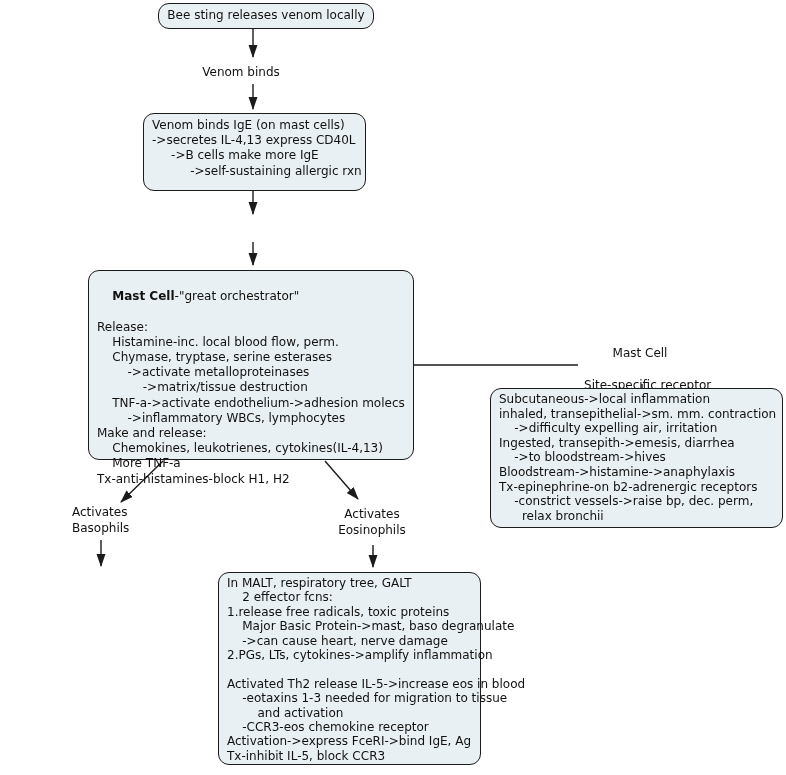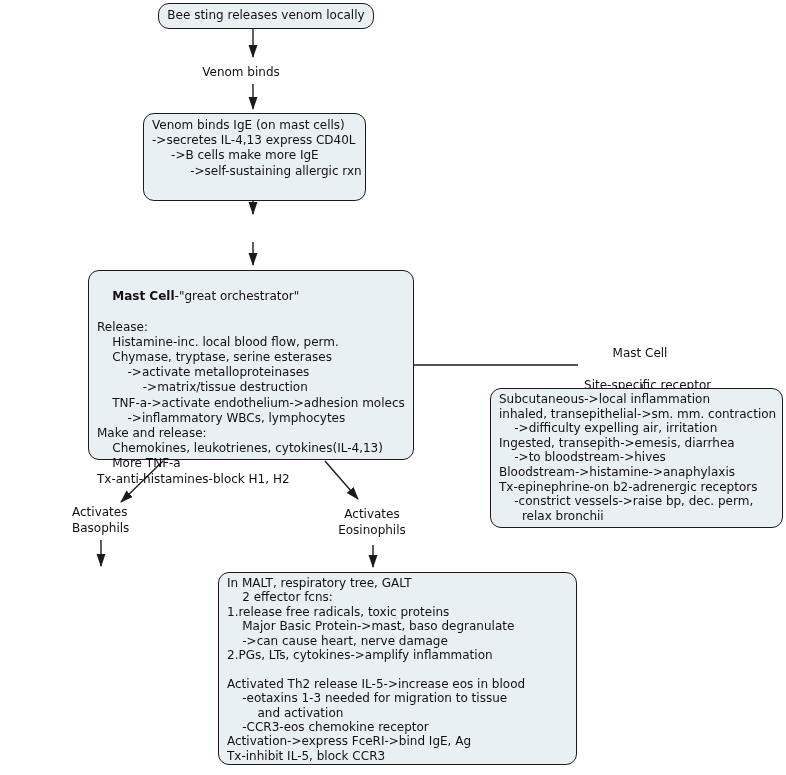--- a/index.html
+++ b/index.html
@@ -39,21 +39,21 @@
     <line class="conn" x1="163" y1="461" x2="121" y2="502" marker-end="url(#ah)"></line>
     <line class="conn" x1="101" y1="540" x2="101" y2="566" marker-end="url(#ah)"></line>
     <line class="conn" x1="325" y1="461" x2="358" y2="499" marker-end="url(#ah)"></line>
     <line class="conn" x1="373" y1="545" x2="373" y2="567" marker-end="url(#ah)"></line>
   </svg>
 
   <div class="box tc" style="left:145px;top:3px;width:216px;height:26px;line-height:17px;margin-left:13px;">Bee sting releases venom locally</div>
 
   <div class="lbl tc" style="left:196px;top:64px;width:90px;">Venom binds</div>
 
-  <div class="box" style="left:143px;top:113px;width:223px;height:88px;padding-top:4px;">Venom binds IgE (on mast cells)
+  <div class="box" style="left:143px;top:113px;width:223px;height:78px;padding-top:4px;">Venom binds IgE (on mast cells)
 -&gt;secretes IL-4,13 express CD40L
      -&gt;B cells make more IgE
           -&gt;self-sustaining allergic rxn</div>
 
   <div class="lbl tc" style="left:203px;top:221px;width:100px;margin-top:48px;">Degranulation</div>
 
   <div class="box" style="left:88px;top:270px;width:326px;height:190px;">
     <span><span class="bold">Mast Cell</span><span>-"great orchestrator"</span></span>
     <div>Release:
     Histamine-inc. local blood flow, perm.
@@ -81,21 +81,21 @@
     -constrict vessels-&gt;raise bp, dec. perm,
       relax bronchii</div>
 
   <div class="lbl" style="left:72px;top:504px;">Activates
 Basophils</div>
 
   <div class="lbl tc" style="left:332px;top:506px;width:80px;">Activates
 Eosinophils</div>
 
 
-  <div class="box" style="left:218px;top:572px;width:359px;height:193px;line-height:14.4px;">In MALT, respiratory tree, GALT
+  <div class="box" style="left:218px;top:572px;width:263px;height:193px;line-height:14.4px;">In MALT, respiratory tree, GALT
     2 effector fcns:
 1.release free radicals, toxic proteins
     Major Basic Protein-&gt;mast, baso degranulate
     -&gt;can cause heart, nerve damage
 2.PGs, LTs, cytokines-&gt;amplify inflammation
 
 Activated Th2 release IL-5-&gt;increase eos in blood
     -eotaxins 1-3 needed for migration to tissue
         and activation
     -CCR3-eos chemokine receptor

